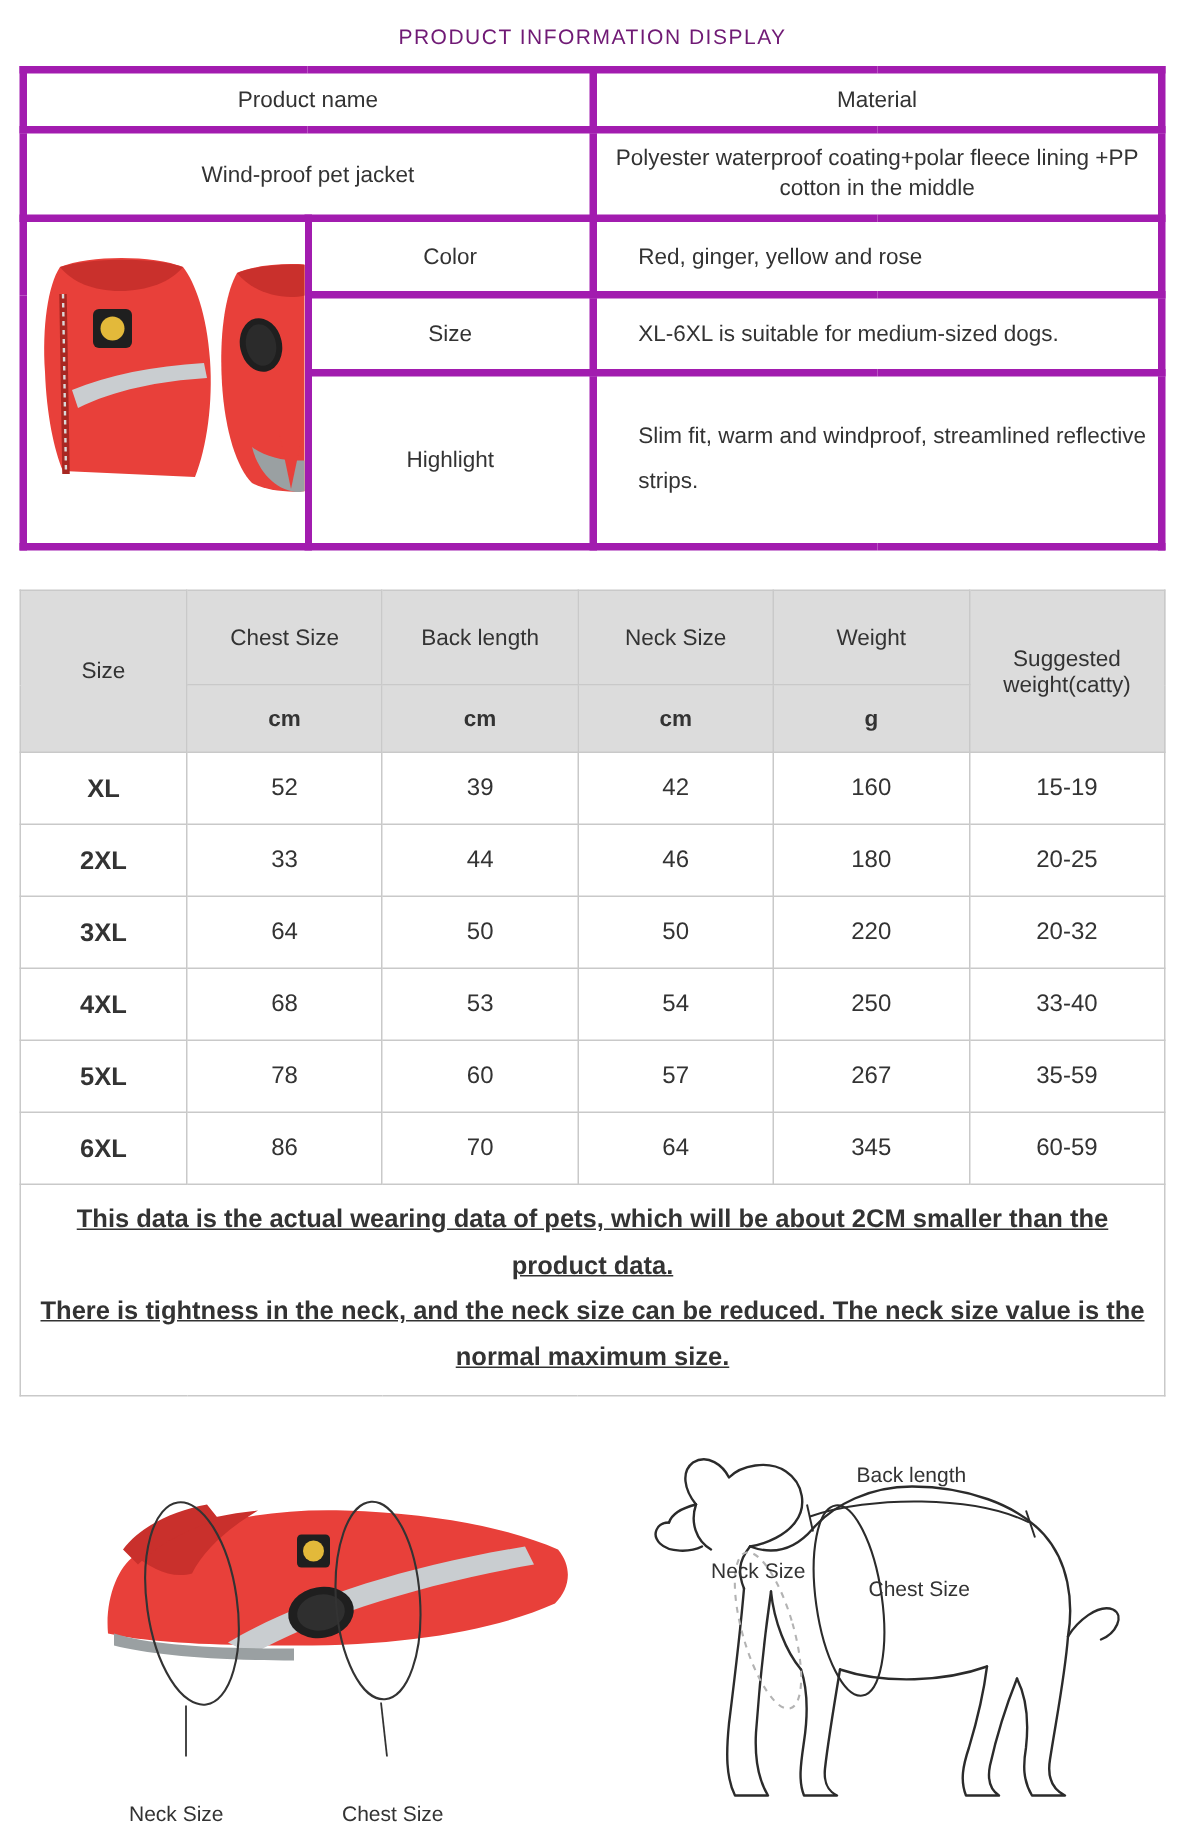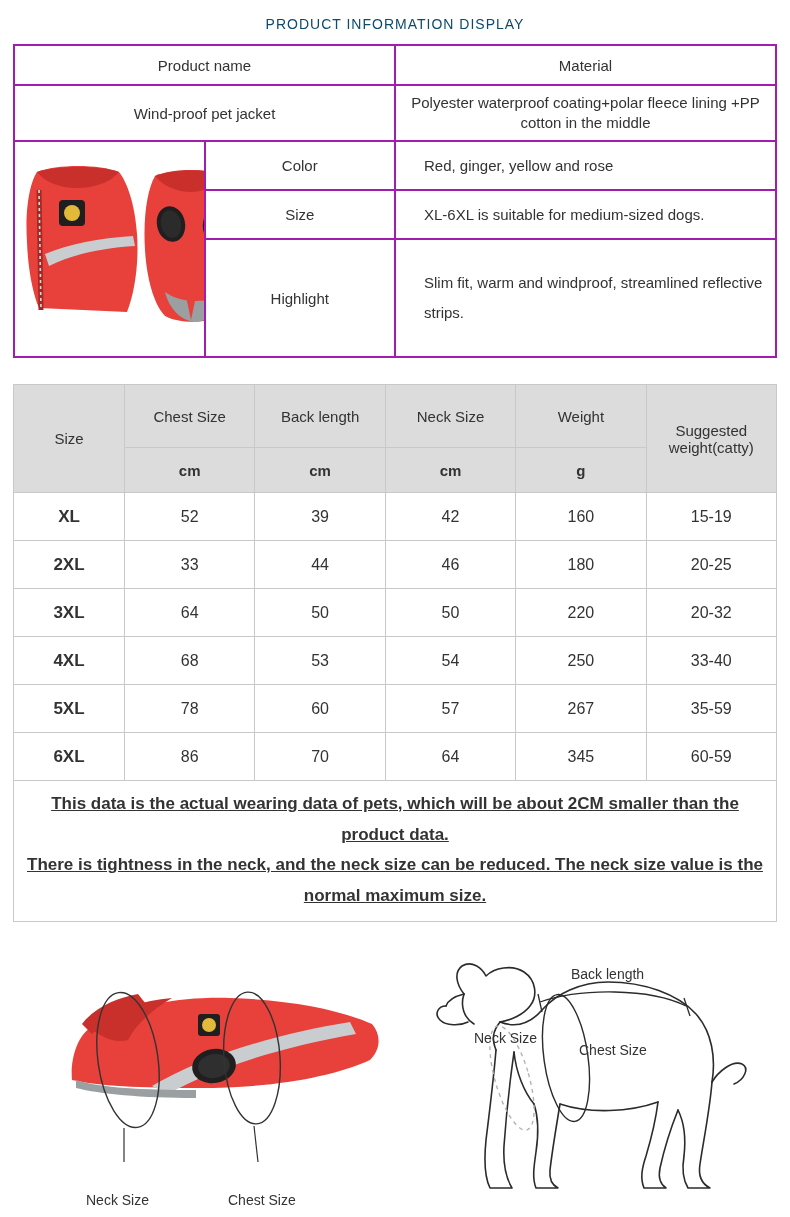--- a/index.html
+++ b/index.html
@@ -17,34 +17,34 @@
   }
   .page {
     width: 790px;
     height: 1217px;
     position: relative;
   }
   .page-title {
     text-align: center;
     font-size: 14px;
     letter-spacing: 1px;
-    color: #0c4a6e;
+    color: #701a75;
     padding-top: 16px;
     padding-bottom: 12px;
   }
 
   
   .info-table {
     width: 764px;
     margin: 0 auto;
     border-collapse: collapse;
     table-layout: fixed;
   }
   .info-table td {
-    border: 2px solid #a21caf;
+    border: 5px solid #a21caf;
     font-size: 15px;
     color: #333;
     padding: 6px 8px;
     vertical-align: middle;
     text-align: center;
   }
   .info-table td.left-pad {
     text-align: left;
     padding-left: 28px;
   }

